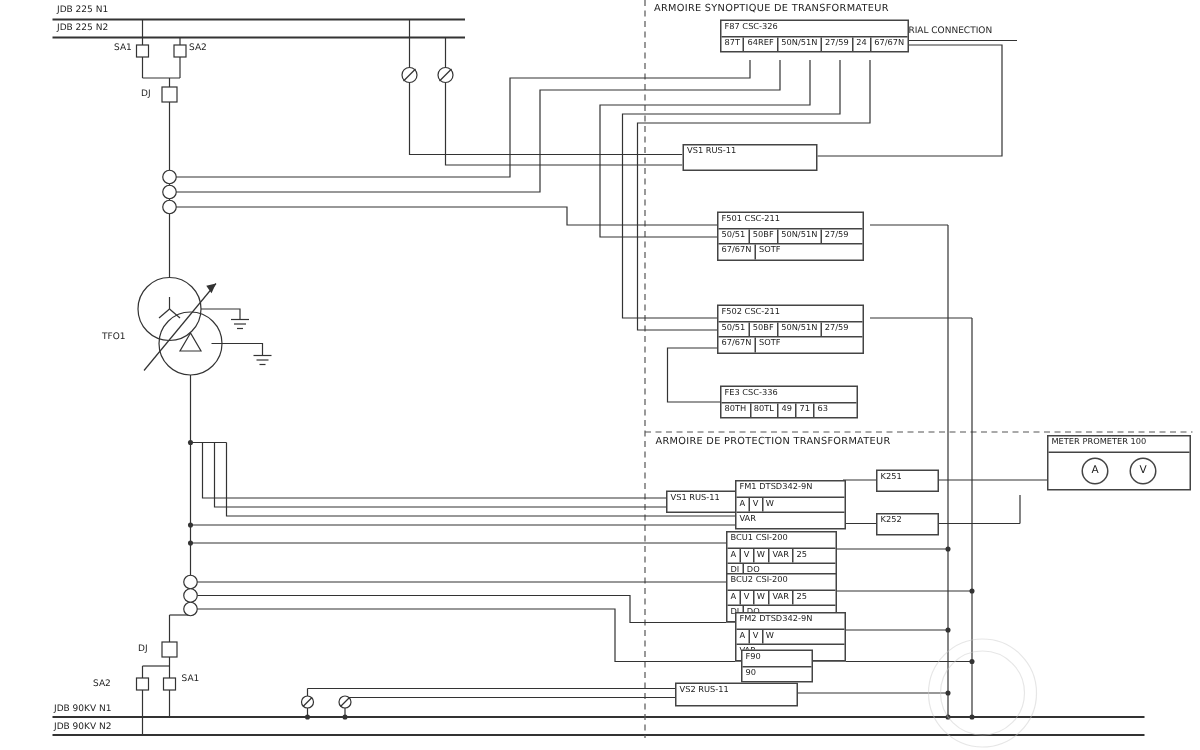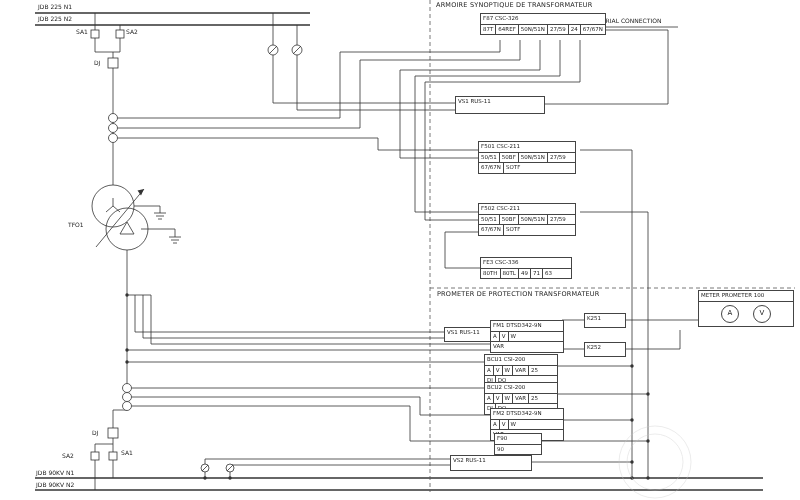--- a/index.html
+++ b/index.html
@@ -174,21 +174,21 @@
 
   <div class="lbl" style="left:76px;top:29px">SA1</div>
   <div class="lbl" style="left:126px;top:29px">SA2</div>
   <div class="lbl" style="left:94px;top:60px">DJ</div>
   <div class="lbl" style="left:68px;top:222px">TFO1</div>
   <div class="lbl" style="left:92px;top:430px">DJ</div>
   <div class="lbl" style="left:62px;top:453px">SA2</div>
   <div class="lbl" style="left:121px;top:450px">SA1</div>
 
   <div class="seclbl" style="left:436px;top:2px">ARMOIRE SYNOPTIQUE DE TRANSFORMATEUR</div>
-  <div class="seclbl" style="left:437px;top:291px">PROMETER DE PROTECTION TRANSFORMATEUR</div>
+  <div class="seclbl" style="left:437px;top:291px">ARMOIRE DE PROTECTION TRANSFORMATEUR</div>
   <div class="lbl" style="left:598px;top:18px">SERIAL CONNECTION</div>
 
   <div class="box" style="left:480px;top:13px">
     <div class="t">F87 CSC-326</div>
     <div class="cells">
       <span>87T</span>
       <span>64REF</span>
       <span>50N/51N</span>
       <span>27/59</span>
       <span>24</span>

